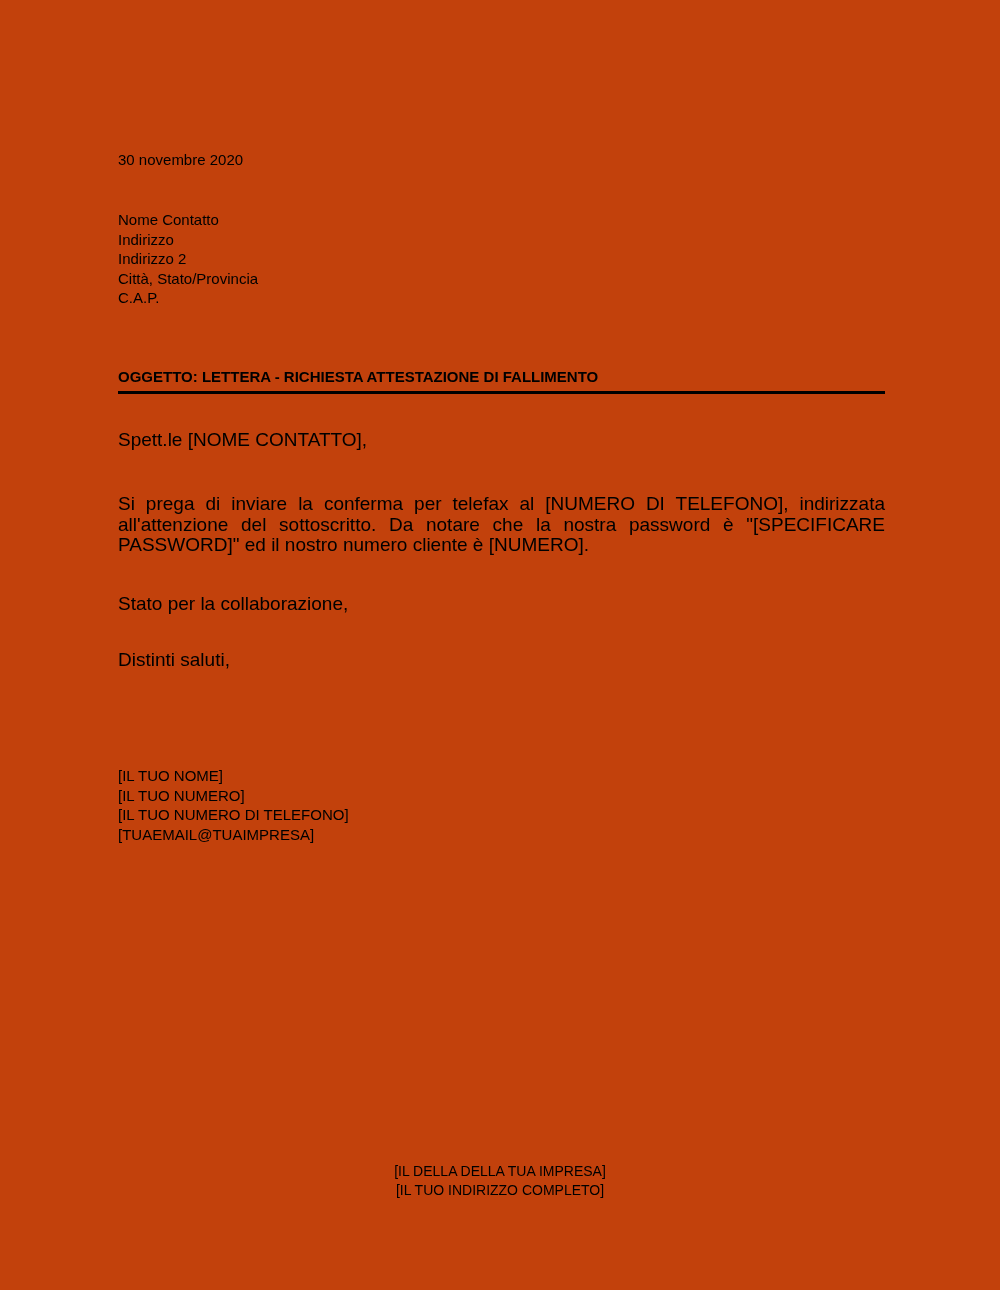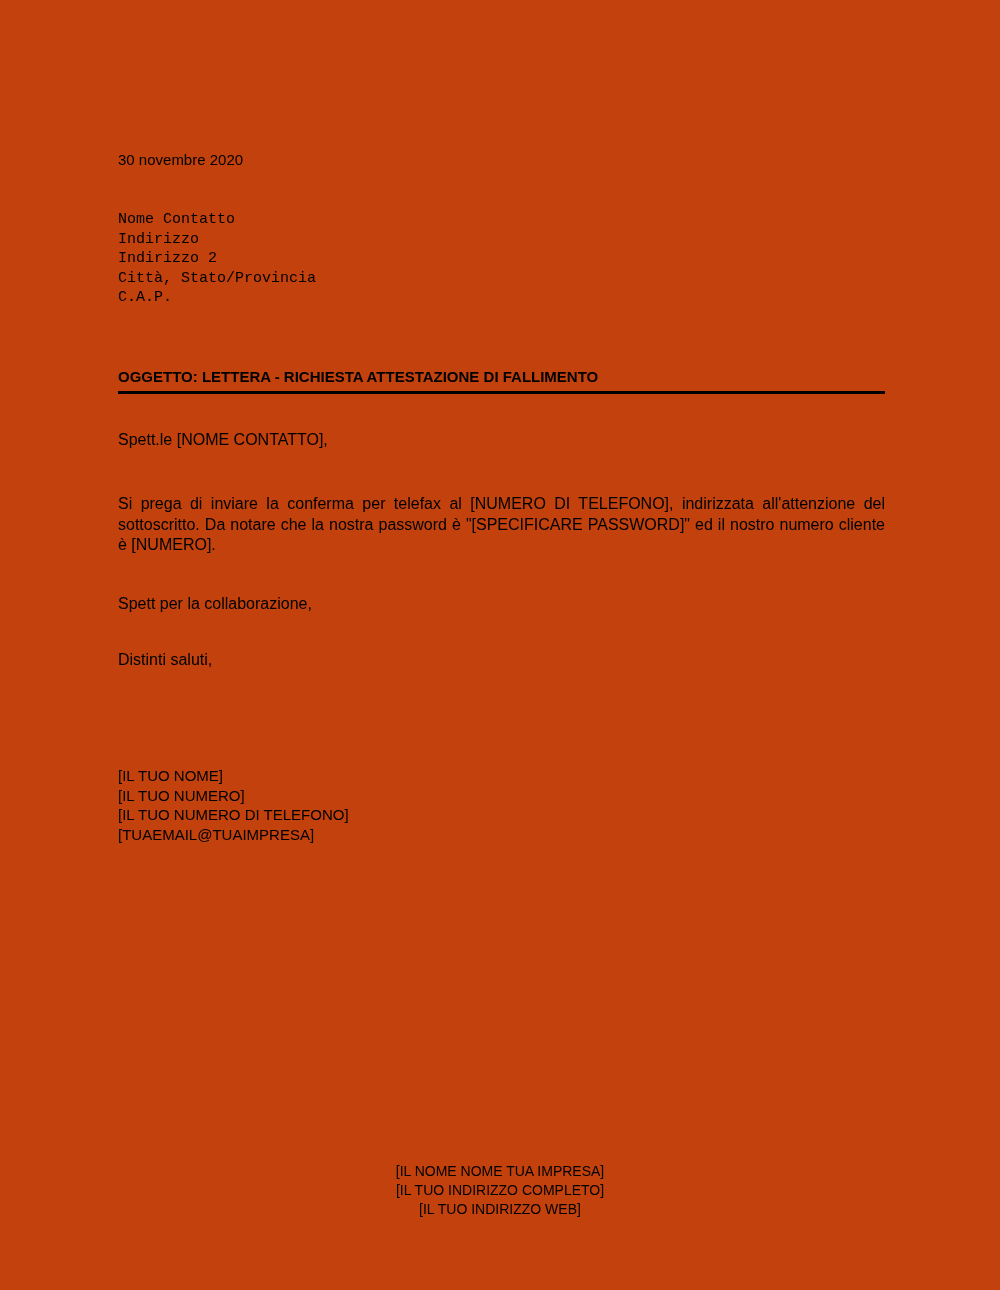--- a/index.html
+++ b/index.html
@@ -39,21 +39,21 @@
   }
 
   
   .address-block {
     position: absolute;
     top: 210px;
     left: 0;
     font-size: 15px;
     line-height: 19.5px;
   }
-  .address-line { white-space: pre; font-family: Liberation Mono, monospace; }
+  .address-line { white-space: pre; }
 
   
   .subject-block {
     position: absolute;
     top: 368px;
     left: 0;
     width: 767px;
   }
   .subject-text {
     font-size: 15px;
@@ -68,21 +68,21 @@
     height: 3px;
     background: #000000;
   }
 
   
   .body-block {
     position: absolute;
     top: 430px;
     left: 0;
     width: 767px;
-    font-size: 16px;
+    font-size: 19px;
   }
   .salutation {
     line-height: 19px;
     white-space: pre;
     margin: 0;
   }
   .para {
     margin: 0;
     line-height: 20.5px;
     text-align: left;
@@ -140,32 +140,31 @@
       <span class="subject-text">OGGETTO: LETTERA - RICHIESTA ATTESTAZIONE DI FALLIMENTO</span>
       <div class="subject-rule"></div>
     </div>
 
     <div class="body-block">
       <p class="salutation">Spett.le [NOME CONTATTO],</p>
       <div class="gap-1"></div>
       <div class="gap-2"></div>
       <p class="para-justified">Si prega di inviare la conferma per telefax al [NUMERO DI TELEFONO], indirizzata all'attenzione del sottoscritto. Da notare che la nostra password è "[SPECIFICARE PASSWORD]" ed il nostro numero cliente è [NUMERO].</p>
       <div class="gap-3"></div>
-      <p class="para">Spett per la collaborazione,</p>
+      <p class="para">Stato per la collaborazione,</p>
       <div class="gap-4"></div>
       <p class="para">Distinti saluti,</p>
     </div>
 
     <div class="signature-block">
       <div class="signature-line">[IL TUO NOME]</div>
       <div class="signature-line">[IL TUO NUMERO]</div>
       <div class="signature-line">[IL TUO NUMERO DI TELEFONO]</div>
       <div class="signature-line">[TUAEMAIL@TUAIMPRESA]</div>
     </div>
 
   </div>
 
   <div class="footer-block">
-    <div class="footer-line">[IL NOME NOME TUA IMPRESA]</div>
+    <div class="footer-line">[IL DELLA DELLA TUA IMPRESA]</div>
     <div class="footer-line">[IL TUO INDIRIZZO COMPLETO]</div>
-    <div class="footer-line">[IL TUO INDIRIZZO WEB]</div>
   </div>
 </div>
 
 </body></html>

